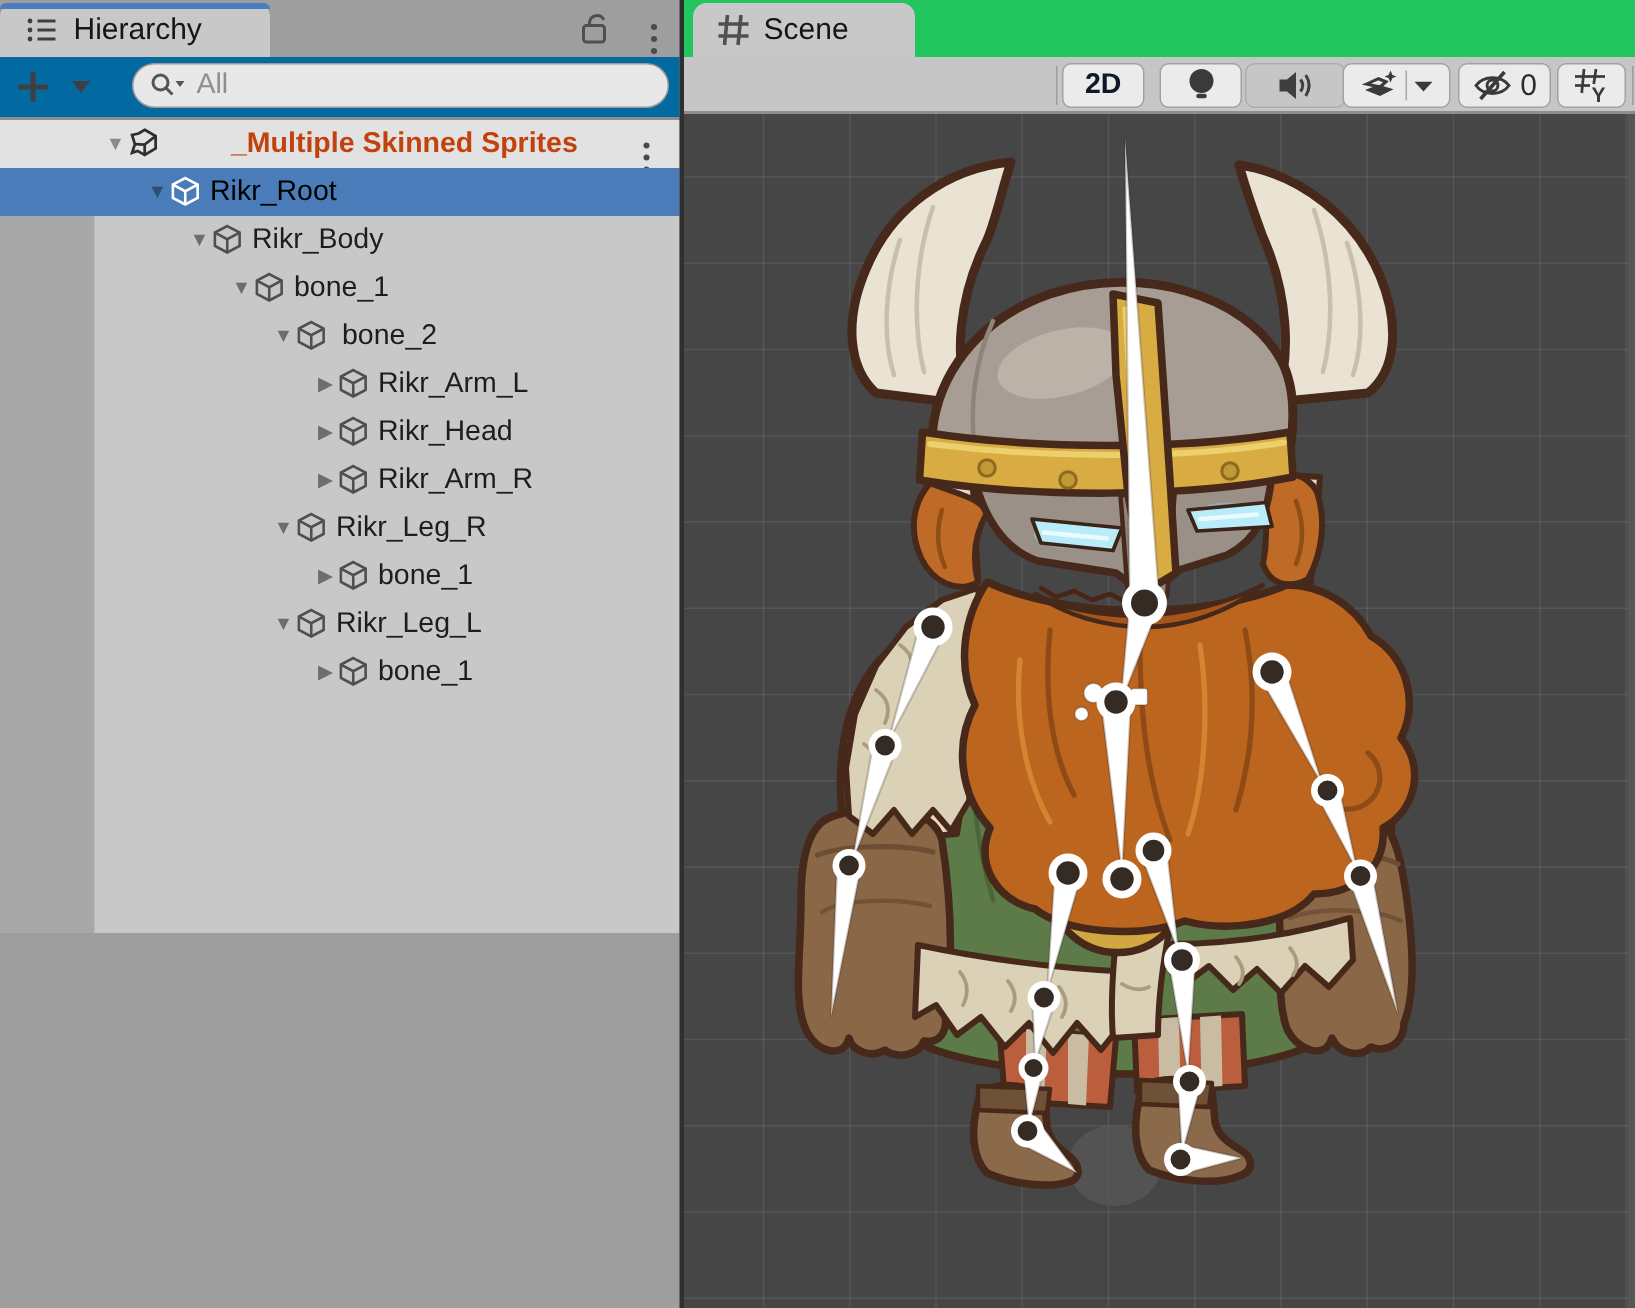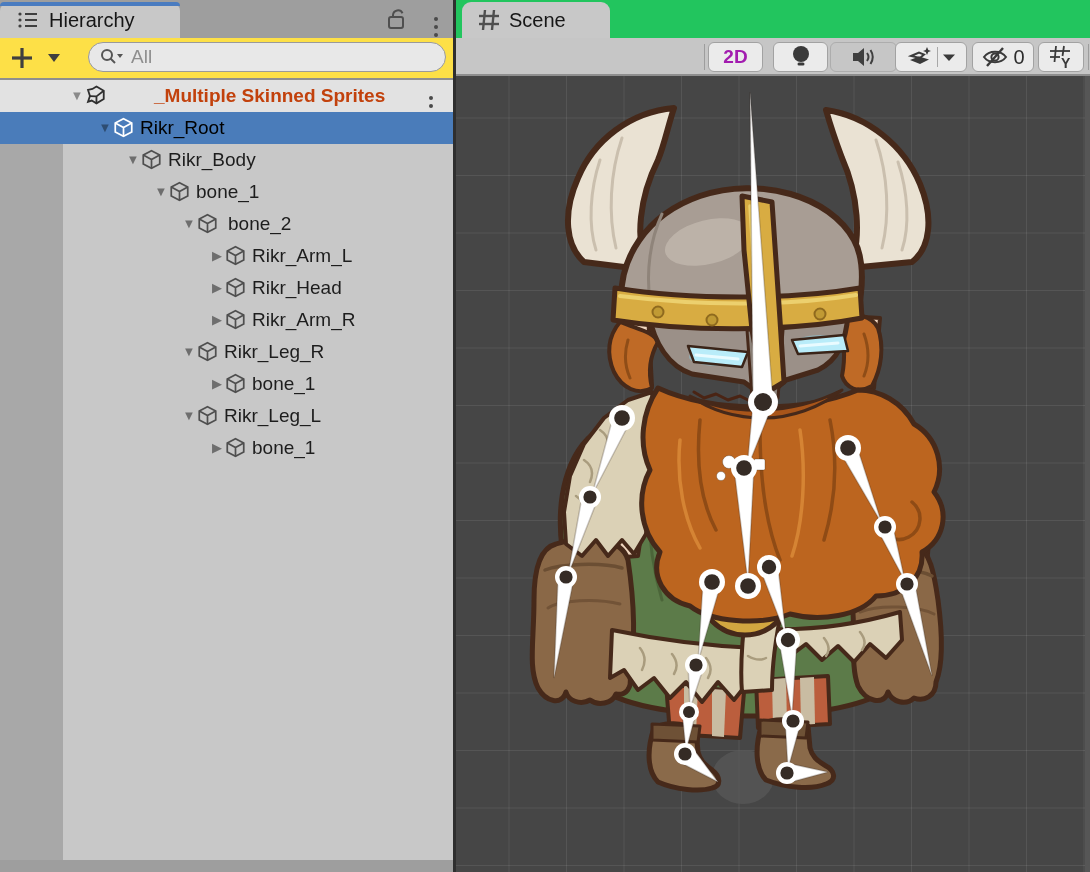--- a/index.html
+++ b/index.html
@@ -6,36 +6,36 @@
   body{
     width:1090px;height:872px;overflow:hidden;position:relative;
     font-family:"Liberation Sans",sans-serif;background:#9e9e9e;
     -webkit-font-smoothing:antialiased;
   }
   
   .abs{position:absolute;}
   svg{display:block;}
 
   
-  #hierarchy-panel{position:absolute;left:0;top:0;width:453px;height:860px;background:#c8c8c8;}
+  #hierarchy-panel{position:absolute;left:0;top:0;width:453px;height:622px;background:#c8c8c8;}
   #panel-divider{position:absolute;left:453px;top:0;width:3px;height:872px;background:#2f2f2f;}
 
   .tabbar{position:absolute;left:0;top:0;right:0;height:38px;background:#9e9e9e;}
   .tab{position:absolute;top:2px;height:36px;background:#c8c8c8;border-radius:9px 9px 0 0;}
   .tab .tab-label{font-size:20px;color:#161616;line-height:36px;}
   .tab-inner{display:flex;align-items:center;gap:9px;height:36px;padding:0 16px;}
   .focus-strip{position:absolute;left:0;top:0;right:0;height:4px;border-radius:9px 9px 0 0;}
 
   #hierarchy-tab{left:0;width:180px;}
   #scene-tab{left:6px;width:148px;}
 
   .kebab{width:4px;height:4px;border-radius:50%;background:#3f3f3f;
          box-shadow:0 -8px 0 #3f3f3f,0 8px 0 #3f3f3f;display:inline-block;}
 
-  #hierarchy-searchrow{position:absolute;left:0;top:38px;right:0;height:40px;background:#fde047;border-bottom:2px solid #8f8f8f;}
+  #hierarchy-searchrow{position:absolute;left:0;top:38px;right:0;height:40px;background:#0369a1;border-bottom:2px solid #8f8f8f;}
   #search-field{position:absolute;left:88px;top:4px;width:358px;height:30px;background:#e8e8e8;
       border:1px solid #9a9a9a;border-radius:15px;display:flex;align-items:center;padding:0 10px;box-sizing:border-box;}
   #search-field .search-text{font-size:19px;color:#8e8e8e;margin-left:6px;}
 
   #hierarchy-tree{position:absolute;left:0;top:80px;right:0;bottom:0;}
   #gutter{position:absolute;left:0;top:80px;width:63px;bottom:0;background:#a8a8a8;}
 
   .trow{position:relative;height:32px;width:453px;}
   .trow .arrow{position:absolute;top:0;width:22px;height:32px;line-height:32px;text-align:center;
                font-size:13px;color:#6e6e6e;}
@@ -54,21 +54,21 @@
   .row-kebab .kebab{background:#4a4a4a;box-shadow:0 -8px 0 #4a4a4a,0 8px 0 #4a4a4a;}
 
   
   #scene-panel{position:absolute;left:456px;top:0;width:634px;height:872px;background:#464646;}
   #scene-tabbar{position:absolute;left:0;top:0;right:0;height:38px;background:#22c55e;}
   #scene-toolbar{position:absolute;left:0;top:38px;right:0;height:36px;background:#c6c6c6;border-bottom:2px solid #8e8e8e;}
   .tb-btn{position:absolute;top:4px;height:30px;background:#ebebeb;border:1px solid #a2a2a2;
           border-radius:6px;box-sizing:border-box;display:flex;align-items:center;justify-content:center;gap:4px;}
   .tb-btn.off{background:#c6c6c6;border-color:#adadad;}
   .tb-label{font-size:20px;color:#2c2c2c;}
-  .tb-bold{font-weight:bold;font-size:19px;color:#a21caf;}
+  .tb-bold{font-weight:bold;font-size:19px;color:#0f172a;}
   #shaded-dropdown{position:absolute;left:0;top:4px;width:248px;height:30px;display:flex;align-items:center;}
   #shaded-dropdown .tb-label{margin-left:12px;}
   #shaded-caret{position:absolute;left:222px;top:11px;}
   .tb-sep{position:absolute;top:6px;width:1px;height:26px;background:#9d9d9d;}
   #scene-viewport{position:absolute;left:0;top:76px;width:634px;height:796px;}
 </style>
 </head>
 <body>
 
 <div id="hierarchy-panel">

